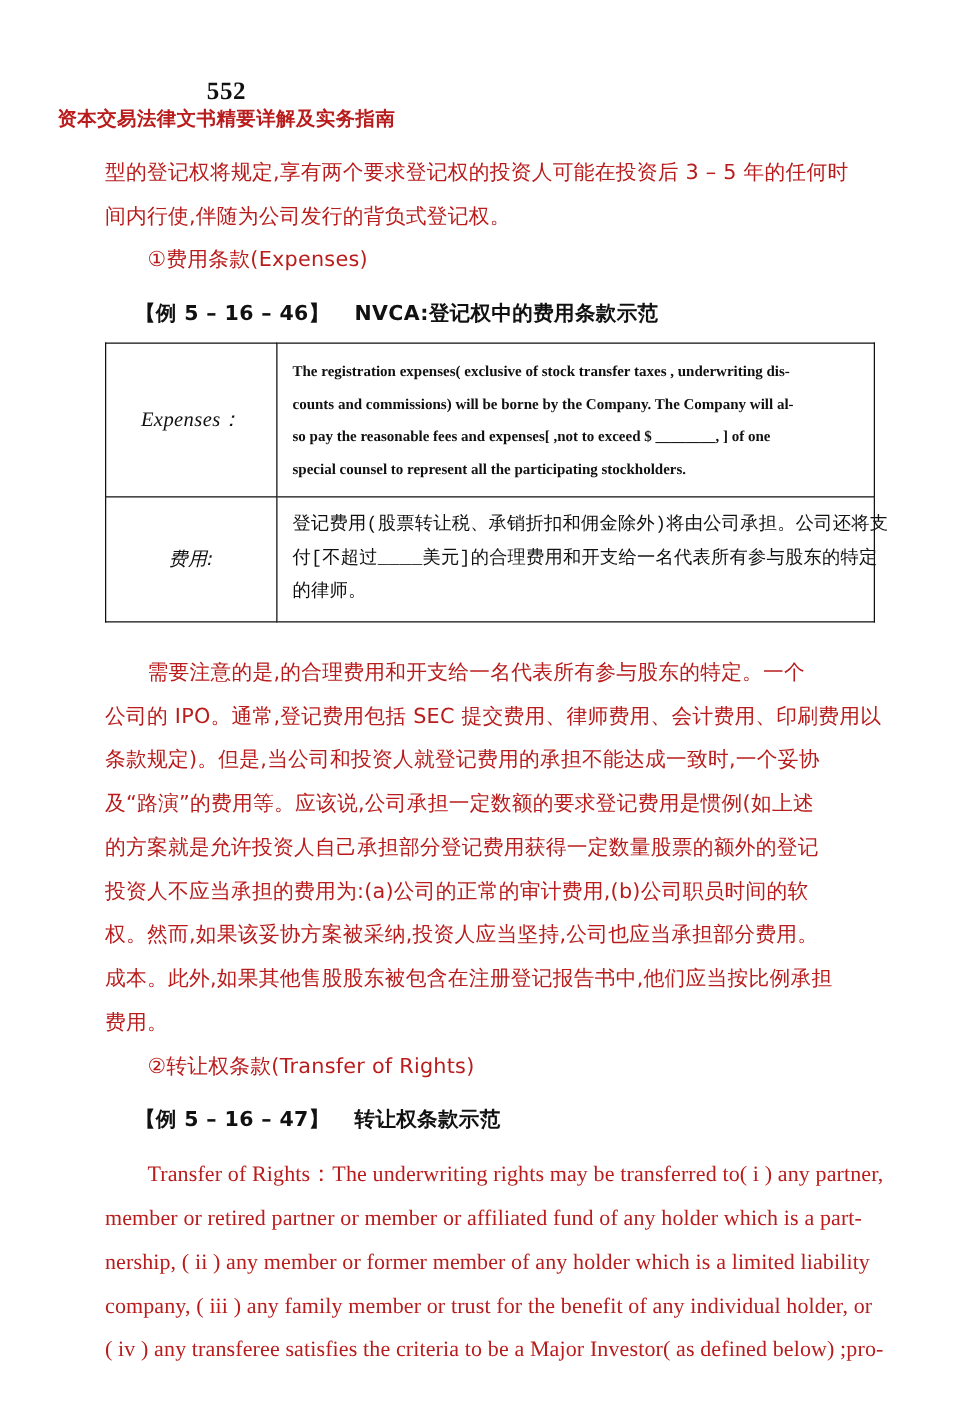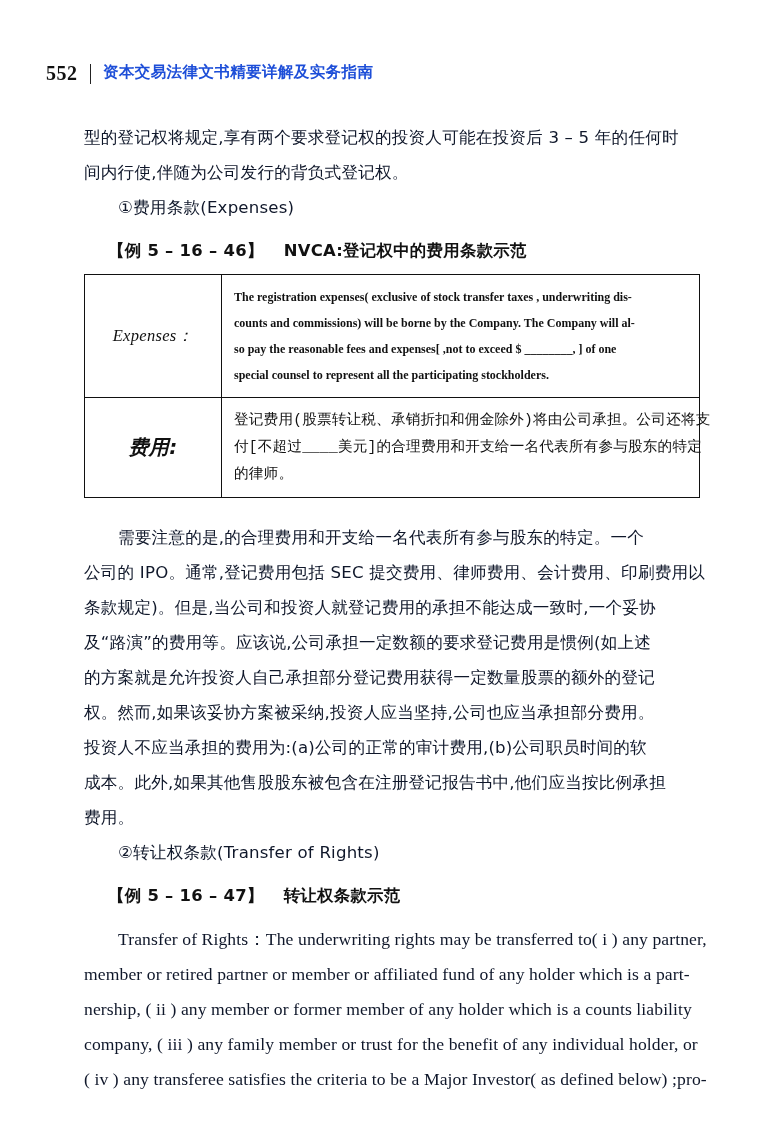--- a/index.html
+++ b/index.html
@@ -21,22 +21,23 @@
     width: 762px;
     height: 1122px;
   }
 
   
   .header {
     position: absolute;
     left: 46px;
     top: 62px;
     display: flex;
-    align-items: flex-start;
+    align-items: center;
     height: 30px;
+    flex-direction: column;
   }
   .header .folio {
     font-family: "Liberation Serif", "DejaVu Serif", serif;
     font-weight: bold;
     font-size: 20px;
     letter-spacing: 0.5px;
     color: #111;
   }
   .header .rule {
     display: inline-block;
@@ -45,36 +46,36 @@
     background: #222;
     margin: 0 12px;
     position: relative;
     top: 2px;
   }
   .header .booktitle {
     font-family: "DejaVu Sans", "Liberation Sans", sans-serif;
     font-weight: bold;
     font-size: 15.5px;
     letter-spacing: 0.4px;
-    color: #1d4ed8;
+    color: #b91c1c;
   }
 
   
   .body-area {
     position: absolute;
     left: 84px;
     top: 120px;
     width: 618px;
   }
 
   .ln {
     font-size: 17.2px;
     line-height: 35px;
     white-space: nowrap;
-    color: #0f172a;
+    color: #b91c1c;
     letter-spacing: 0.1px;
   }
   .ln.cn {
     font-family: "DejaVu Sans", "Liberation Sans", sans-serif;
     font-size: 16.6px;
     font-weight: 500;
     letter-spacing: 0.2px;
   }
   .ln.en {
     font-family: "Liberation Serif", "DejaVu Serif", serif;
@@ -120,24 +121,23 @@
     padding: 9px 10px 9px 12px;
   }
   .lbl-en {
     font-family: "Liberation Serif", "DejaVu Serif", serif;
     font-style: italic;
     font-size: 16.5px;
     letter-spacing: 0.3px;
   }
   .lbl-cn {
     font-family: "DejaVu Sans", "Liberation Sans", sans-serif;
-    font-size: 20px;
+    font-size: 15px;
     font-style: italic;
     letter-spacing: 0.3px;
-    font-weight: bold;
   }
   .cell-ln {
     white-space: nowrap;
     line-height: 26px;
   }
   .cell-ln.en {
     font-family: "Liberation Serif", "DejaVu Serif", serif;
     font-size: 12px;
     letter-spacing: 0px;
     font-weight: bold;
@@ -202,39 +202,39 @@
       </table>
 
     <div class="gap-md"></div>
 
     <div>
       <div class="ln cn ind1">需要注意的是,的合理费用和开支给一名代表所有参与股东的特定。一个</div>
       <div class="ln cn">公司的 IPO。通常,登记费用包括 SEC 提交费用、律师费用、会计费用、印刷费用以</div>
       <div class="ln cn">条款规定)。但是,当公司和投资人就登记费用的承担不能达成一致时,一个妥协</div>
       <div class="ln cn">及“路演”的费用等。应该说,公司承担一定数额的要求登记费用是惯例(如上述</div>
       <div class="ln cn">的方案就是允许投资人自己承担部分登记费用获得一定数量股票的额外的登记</div>
+      <div class="ln cn">投资人不应当承担的费用为:(a)公司的正常的审计费用,(b)公司职员时间的软</div>
       <div class="ln cn">权。然而,如果该妥协方案被采纳,投资人应当坚持,公司也应当承担部分费用。</div>
-      <div class="ln cn">投资人不应当承担的费用为:(a)公司的正常的审计费用,(b)公司职员时间的软</div>
       <div class="ln cn">成本。此外,如果其他售股股东被包含在注册登记报告书中,他们应当按比例承担</div>
       <div class="ln cn">费用。</div>
     </div>
 
     <div class="ln cn ind1">②转让权条款(Transfer of Rights)</div>
 
     <div class="gap-sm"></div>
 
     <div class="ex-head">
       <span>【例 5 – 16 – 47】</span><span class="sp"></span><span>转让权条款示范</span>
     </div>
 
     <div class="gap-sm"></div>
 
     <div>
       <div class="ln en ind1">Transfer of Rights：The underwriting rights may be transferred to( i ) any partner,</div>
       <div class="ln en">member or retired partner or member or affiliated fund of any holder which is a part-</div>
-      <div class="ln en">nership, ( ii ) any member or former member of any holder which is a counts liability</div>
+      <div class="ln en">nership, ( ii ) any member or former member of any holder which is a limited liability</div>
       <div class="ln en">company, ( iii ) any family member or trust for the benefit of any individual holder, or</div>
       <div class="ln en">( iv ) any transferee satisfies the criteria to be a Major Investor( as defined below) ;pro-</div>
 
     </div>
 
   </div>
 </div>
 
 </body></html>

